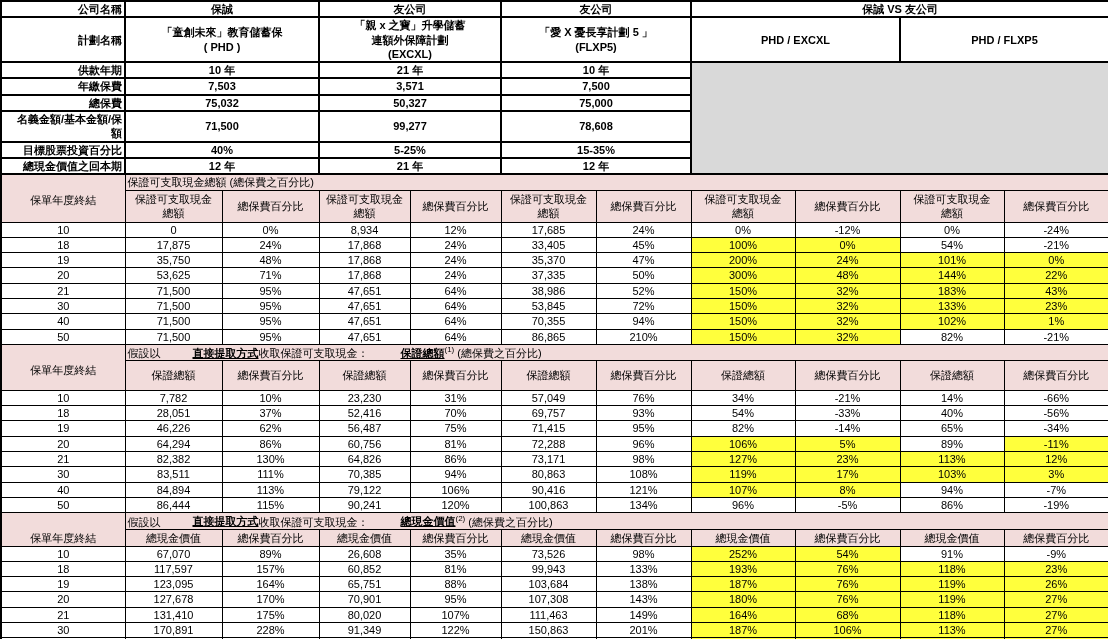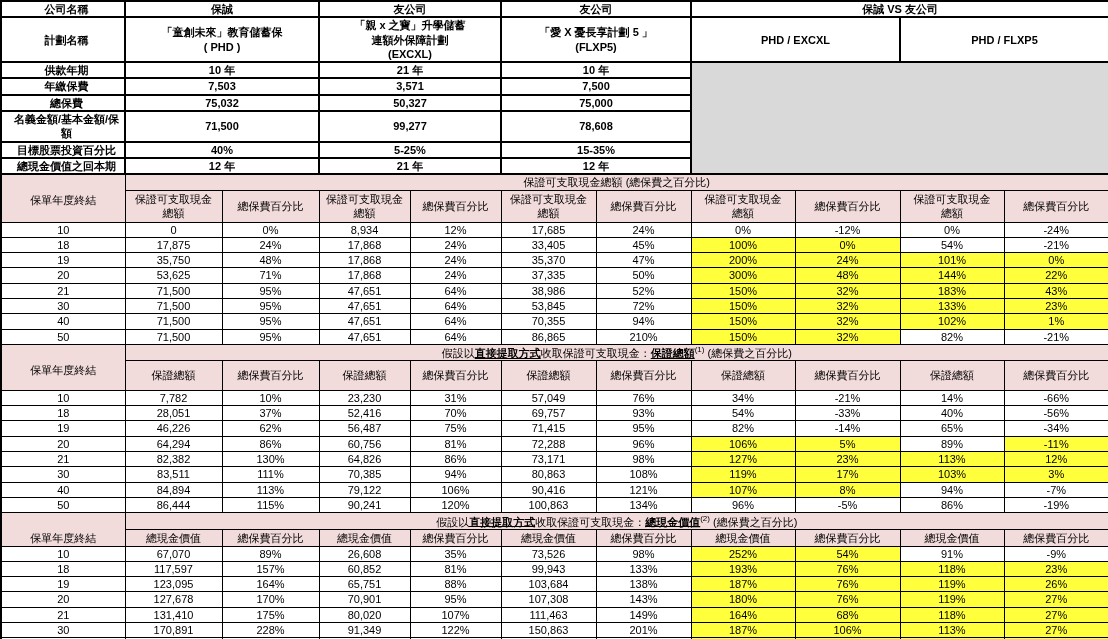--- a/index.html
+++ b/index.html
@@ -24,33 +24,33 @@
     vertical-align:middle;
     padding:0 2px;
     overflow:hidden;
     line-height:1.3;
   }
   
   tbody.top td{border-width:2px;font-weight:bold;}
   tr.company-row td{height:13px;}
   tr.plan-row td{height:41px;}
   tr.info-row td{height:11px;}
-  td.lbl{text-align:center;padding-left:9px;margin-left:37px;}
+  td.lbl{text-align:right;padding-left:9px;margin-left:37px;}
   td.pre{white-space:pre-line;}
   td.grey{background:var(--disabled-grey);}
   
   td.pink{background:var(--header-pink);}
   tr.title-row td{height:14px;}
   tr.hdr0 td{height:31px;}
   tr.hdr1 td{height:29px;}
   tr.hdr2 td{height:11px;}
   tr.data-row td{height:11.5px;}
   td.rowlabel{vertical-align:top;padding-top:18px;}
-  td.sec-title{text-align:center;}
-  .bu{font-weight:bold;text-decoration:underline;}
+  td.sec-title{text-align:left;}
+  .bu{font-weight:bold;text-decoration:underline;margin-left:32px;}
   sup{font-size:8px;}
   td.hl{background:var(--highlight-yellow);}
 </style>
 </head>
 <body>
 
 <table>
   <colgroup>
     <col style="width:124px">
     <col style="width:97px">

